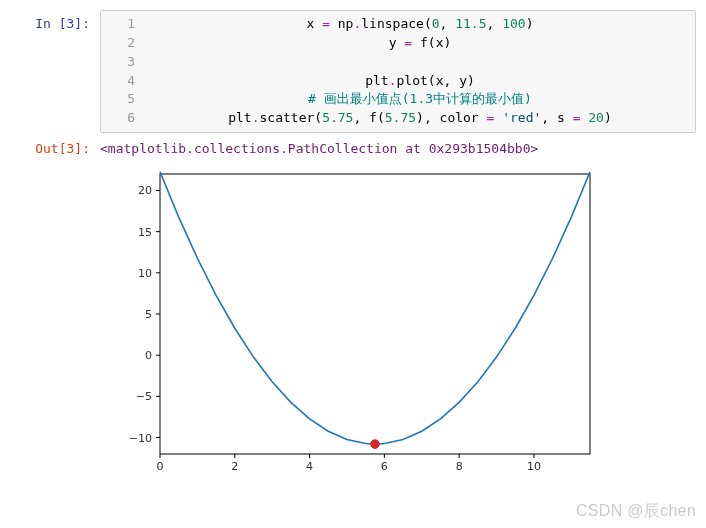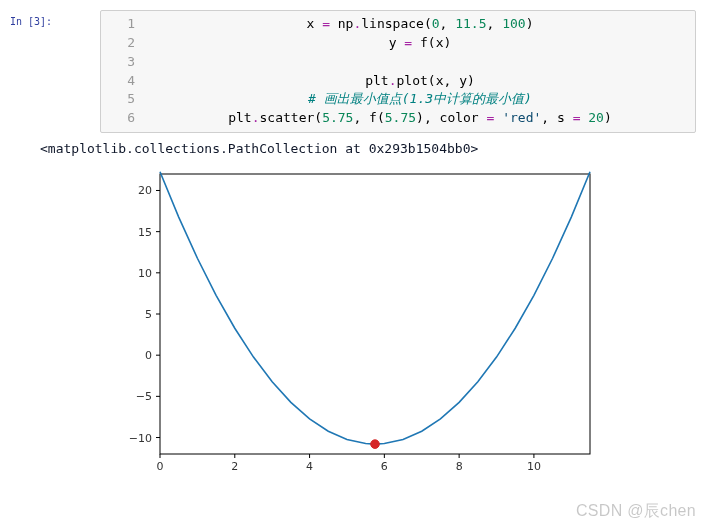--- a/index.html
+++ b/index.html
@@ -13,24 +13,24 @@
     box-sizing: border-box;
   }
   .cell {
     display: flex;
     align-items: flex-start;
     margin-bottom: 2px;
   }
   .prompt {
     width: 90px;
     flex: 0 0 90px;
-    text-align: left;
+    text-align: right;
     padding: 6px 10px 0 0;
     font-family: ui-monospace, SFMono-Regular, Menlo, Consolas, monospace;
-    font-size: 10px;
+    font-size: 13px;
     box-sizing: border-box;
   }
   .in-prompt { color: #303F9F; }
   .out-prompt { color: #D84315; }
   .code-area {
     flex: 1;
     background: #f7f7f7;
     border: 1px solid #cfcfcf;
     border-radius: 2px;
     padding: 4px 0;
@@ -46,30 +46,29 @@
     width: 34px;
     flex: 0 0 34px;
     text-align: right;
     color: #999;
     padding-right: 10px;
     user-select: none;
   }
   .code-text { flex:1;text-align:center; }
   .tk-op  { color: #a626a4; }
   .tk-num { color: #098658; }
-  .tk-com { color: #008080; font-style: italic; }
+  .tk-com { color: #008080; }
   .tk-str { color: #0c4a6e; }
   .out-area {
     flex: 1;
     padding: 6px 0 0 0;
     font-family: ui-monospace, SFMono-Regular, Menlo, Consolas, monospace;
     font-size: 13px;
-    color: #0f172a;
+    color: #701a75;
     white-space: pre;
-    margin-left: 30px;
   }
   .plot-wrap {
     margin-left: 90px;
     margin-top: 8px;
   }
   svg { display:block; }
   .axis-line { stroke:#000; stroke-width:1; fill:none; }
   .tick { stroke:#000; stroke-width:1; }
   .tick-label { font-family: "DejaVu Sans", Arial, sans-serif; font-size: 11px; fill:#333; }
   .curve { stroke:#1f77b4; stroke-width:1.6; fill:none; }
@@ -93,20 +92,21 @@
       <div class="code-line"><span class="gutter">1</span><span class="code-text">x <span class="tk-op">=</span> np<span class="tk-op">.</span>linspace(<span class="tk-num">0</span>, <span class="tk-num">11.5</span>, <span class="tk-num">100</span>)</span></div>
       <div class="code-line"><span class="gutter">2</span><span class="code-text">y <span class="tk-op">=</span> f(x)</span></div>
       <div class="code-line"><span class="gutter">3</span><span class="code-text"></span></div>
       <div class="code-line"><span class="gutter">4</span><span class="code-text">plt<span class="tk-op">.</span>plot(x, y)</span></div>
       <div class="code-line"><span class="gutter">5</span><span class="code-text"><span class="tk-com"># 画出最小值点(1.3中计算的最小值)</span></span></div>
       <div class="code-line"><span class="gutter">6</span><span class="code-text">plt<span class="tk-op">.</span>scatter(<span class="tk-num">5.75</span>, f(<span class="tk-num">5.75</span>), color <span class="tk-op">=</span> <span class="tk-str">'red'</span>, s <span class="tk-op">=</span> <span class="tk-num">20</span>)</span></div>
     </div>
 </div>
 
 <div class="cell">
+  <div class="prompt out-prompt">Out[3]:</div>
   <div class="out-area">&lt;matplotlib.collections.PathCollection at 0x293b1504bb0&gt;</div>
 </div>
 
 <div class="plot-wrap">
   <svg id="chart-svg" width="510" height="320">
       <rect x="60" y="10" width="430" height="280" class="axis-line"></rect>
       <line x1="60" y1="290" x2="60" y2="294" class="tick"></line>
       <text x="60" y="306" text-anchor="middle" class="tick-label">0</text>
       <line x1="134.7826086956522" y1="290" x2="134.7826086956522" y2="294" class="tick"></line>
       <text x="134.7826086956522" y="306" text-anchor="middle" class="tick-label">2</text>

